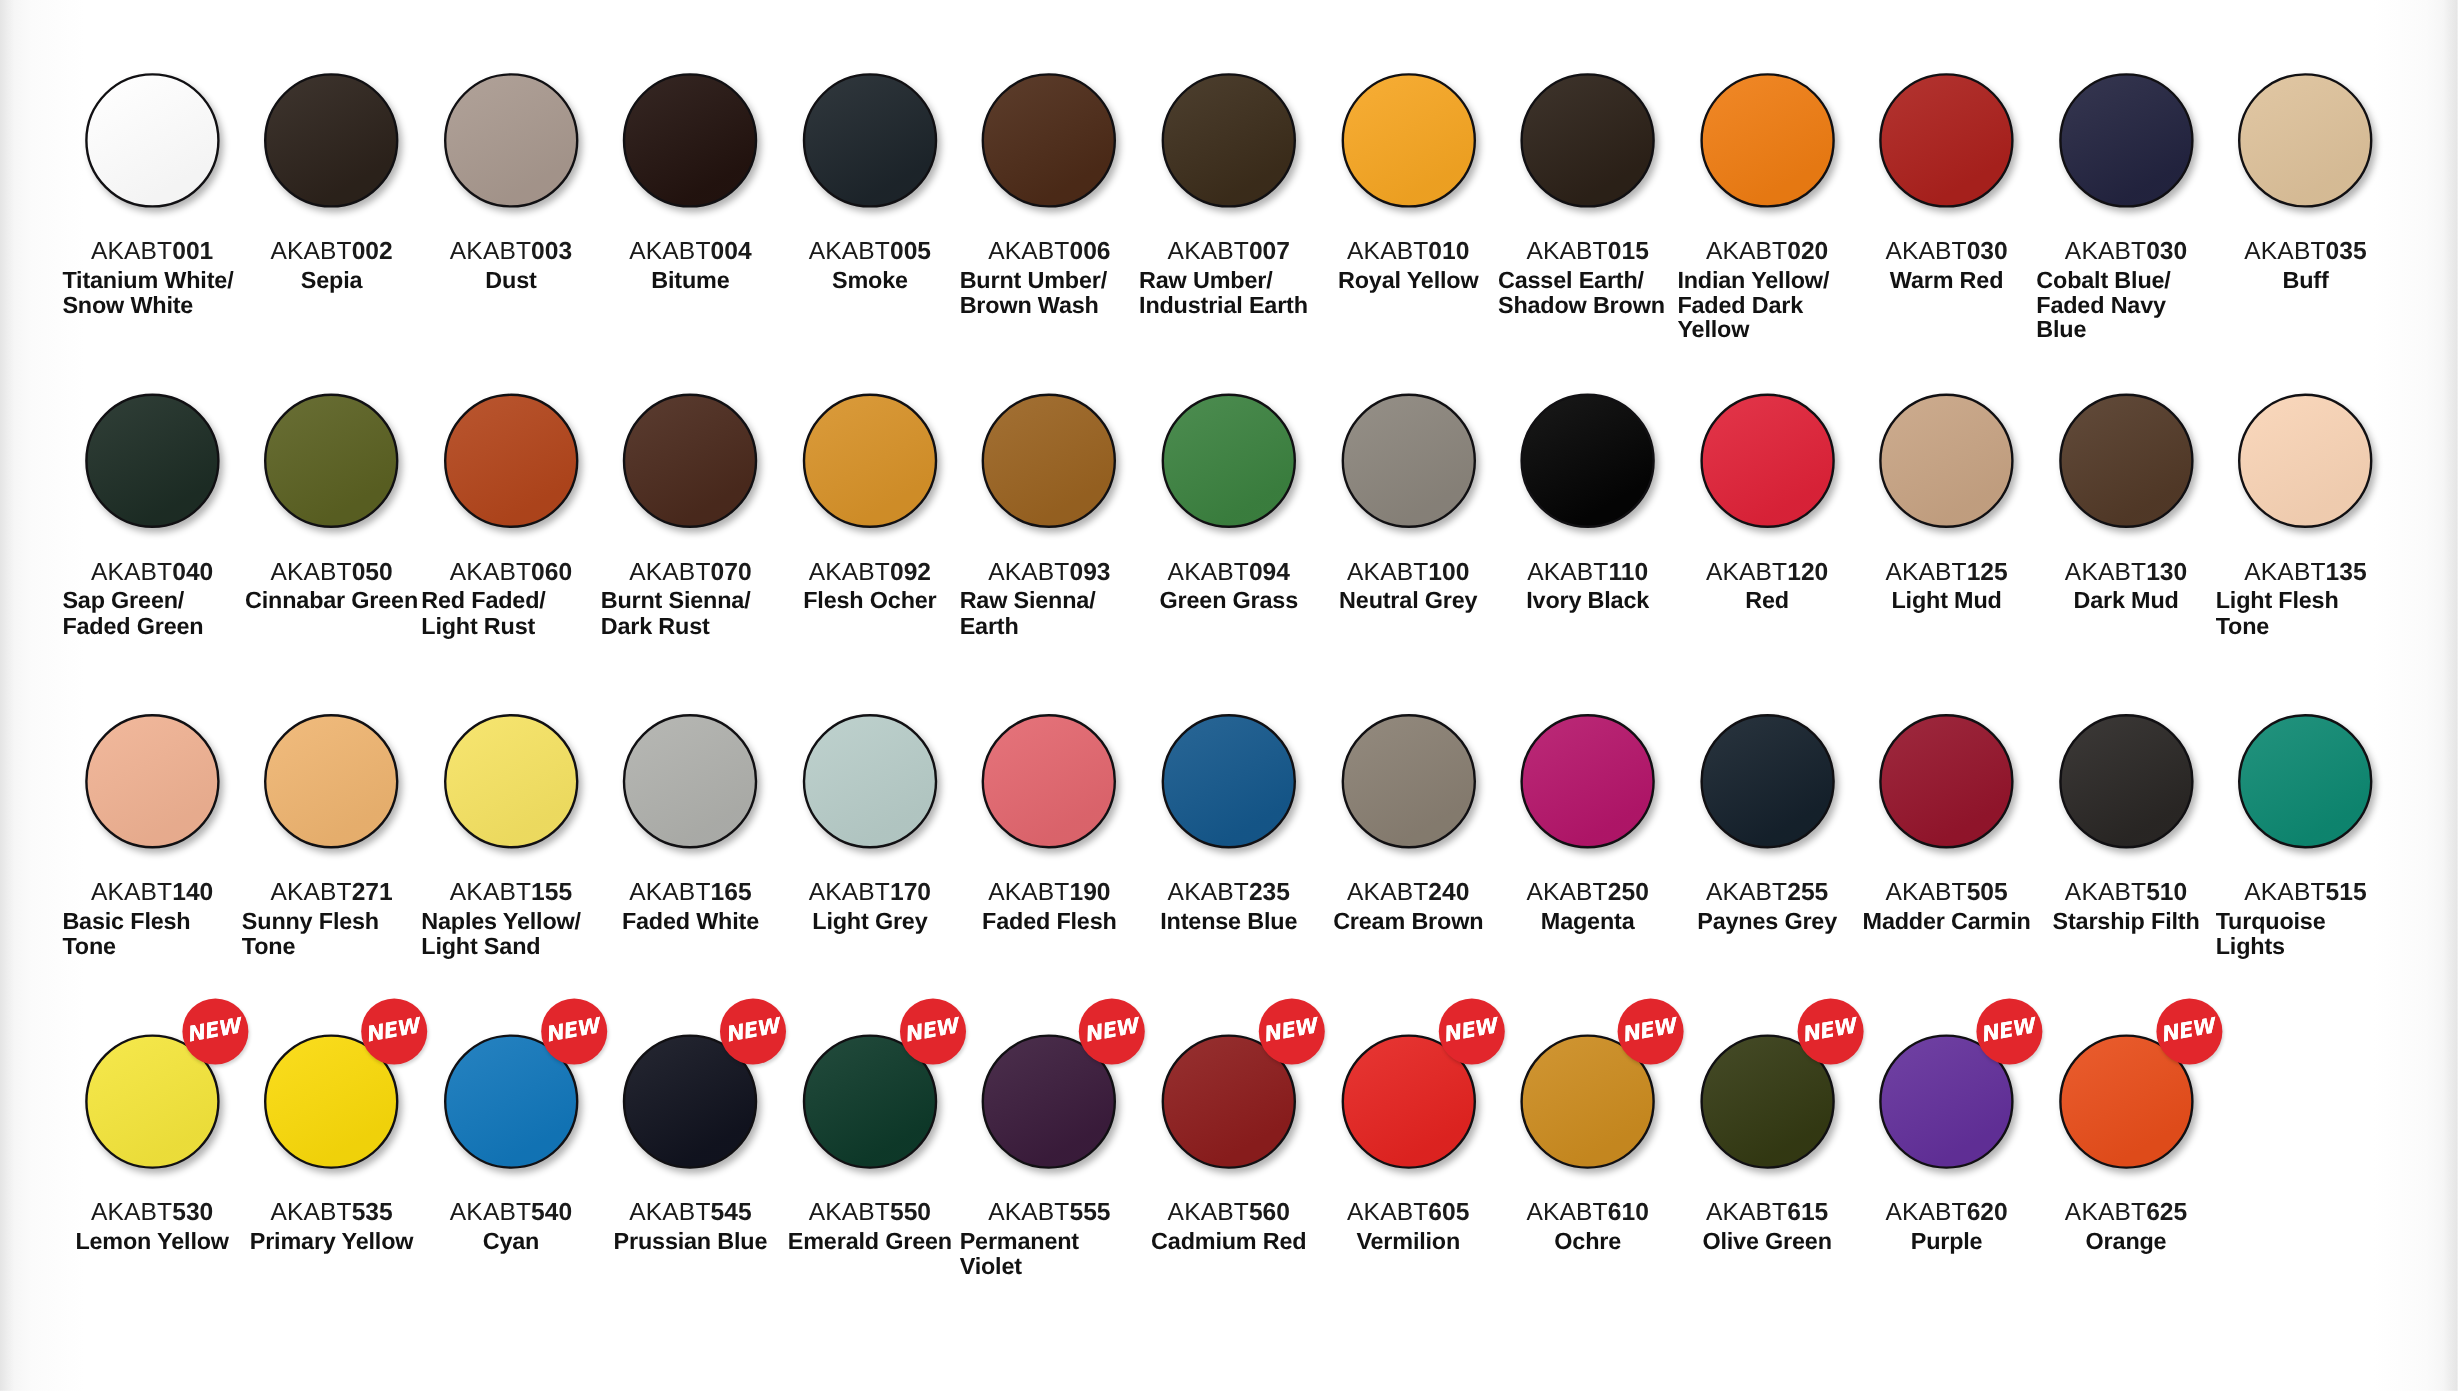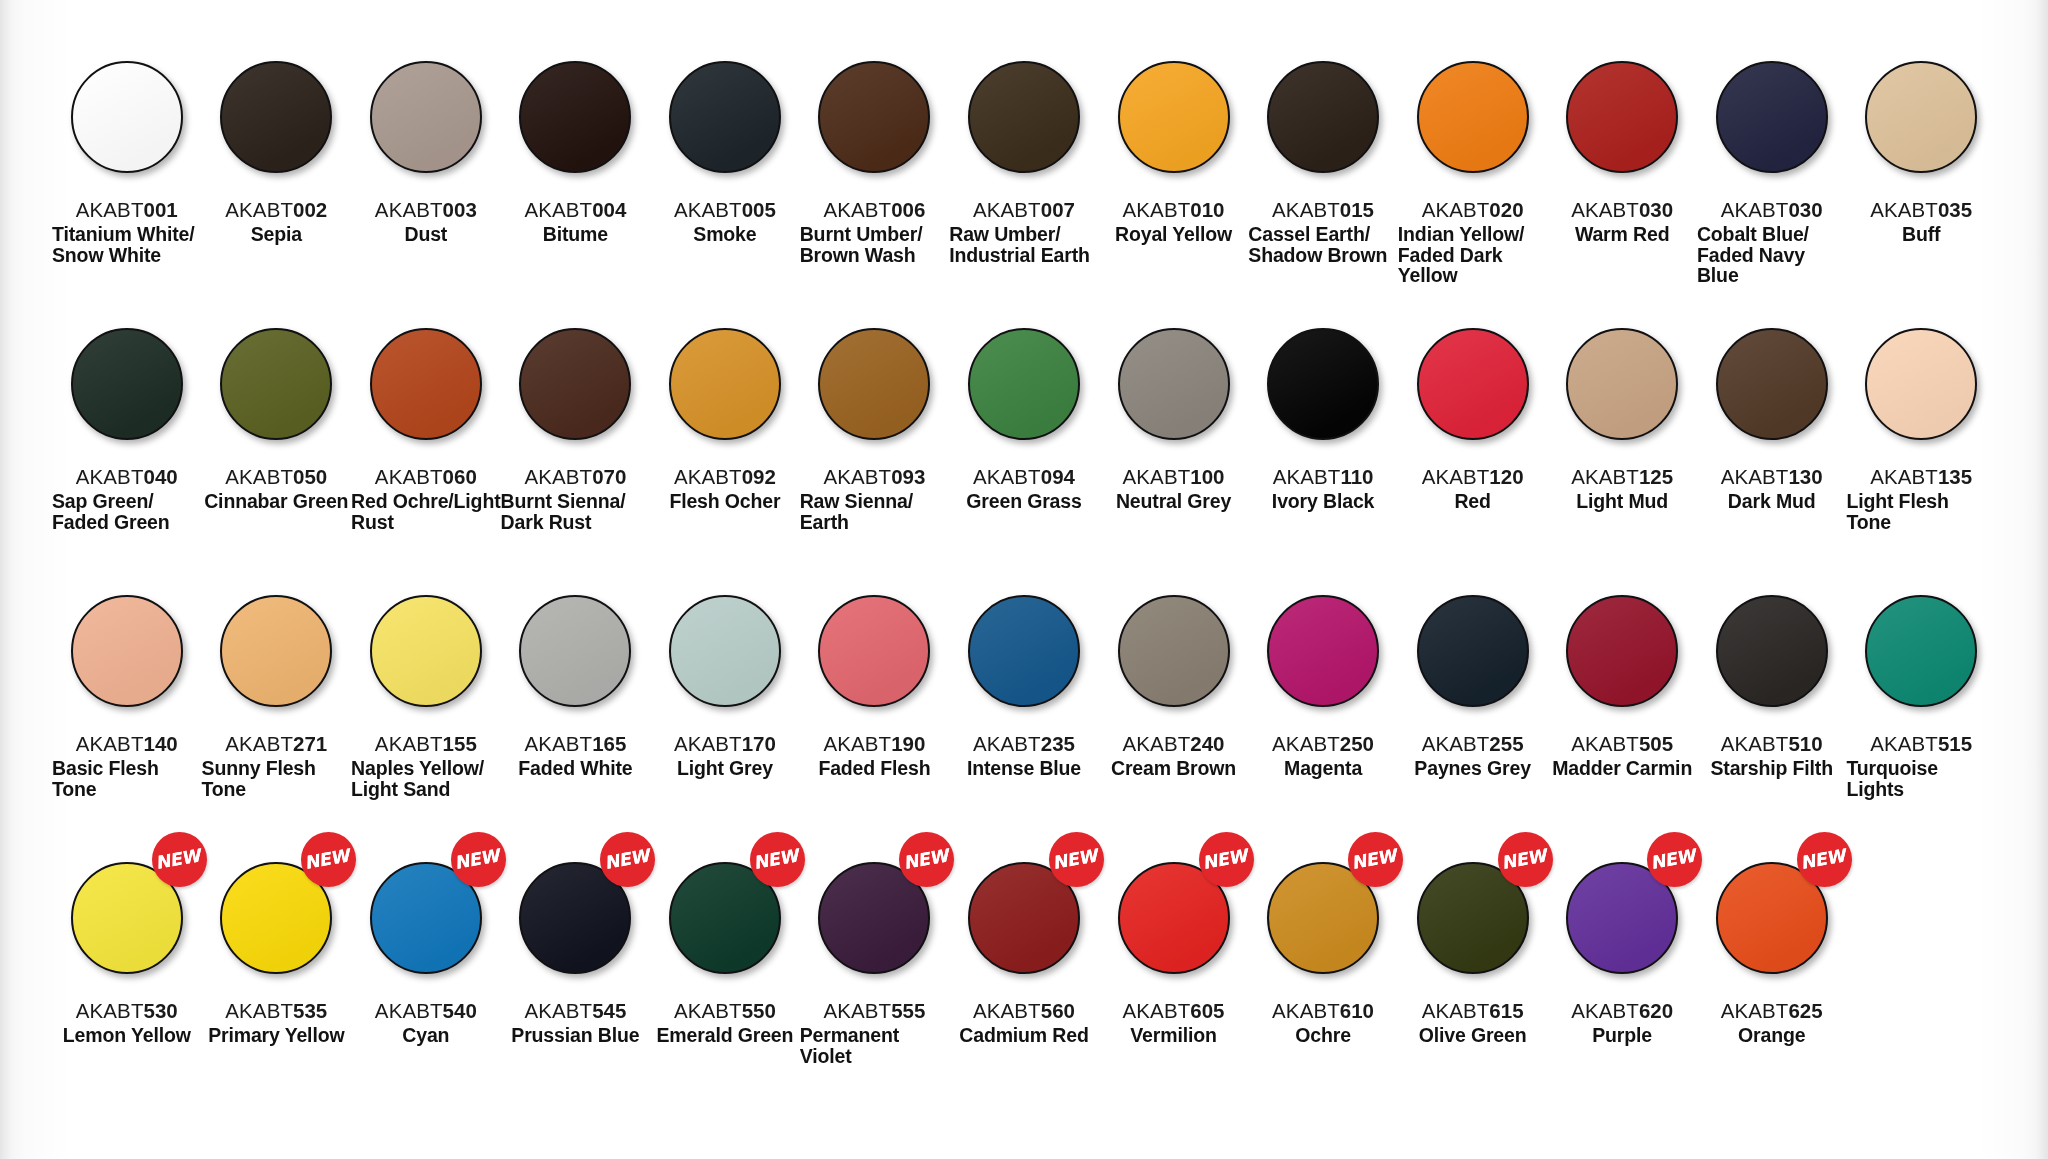--- a/index.html
+++ b/index.html
@@ -236,21 +236,21 @@
           <div class="dot" style="background-color: rgb(91, 97, 34);"></div>
         </div>
         <div class="code">AKABT<b>050</b></div>
         <div class="cname">Cinnabar Green</div>
       </div>
       <div class="swatch-cell">
         <div class="dot-wrap">
           <div class="dot" style="background-color: rgb(179, 70, 28);"></div>
         </div>
         <div class="code">AKABT<b>060</b></div>
-        <div class="cname">Red Ochre/​Light Rust</div>
+        <div class="cname">Red Faded/​Light Rust</div>
       </div>
       <div class="swatch-cell">
         <div class="dot-wrap">
           <div class="dot" style="background-color: rgb(75, 42, 29);"></div>
         </div>
         <div class="code">AKABT<b>070</b></div>
         <div class="cname">Burnt Sienna/​Dark Rust</div>
       </div>
       <div class="swatch-cell">
         <div class="dot-wrap">

